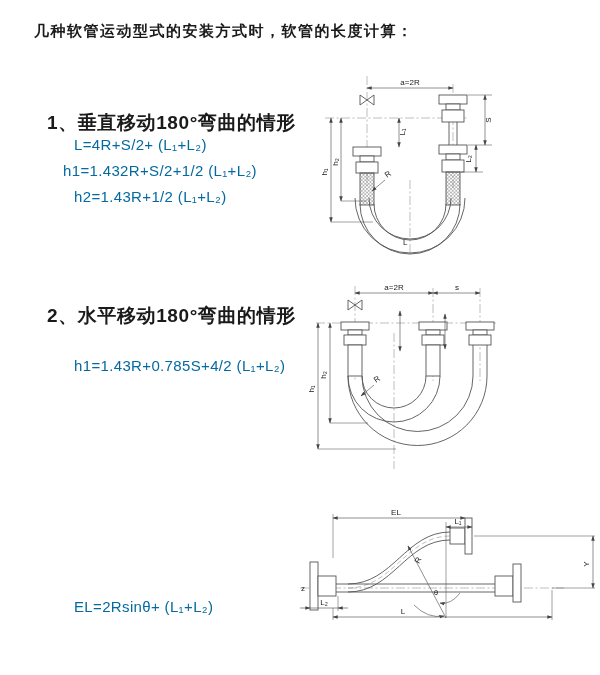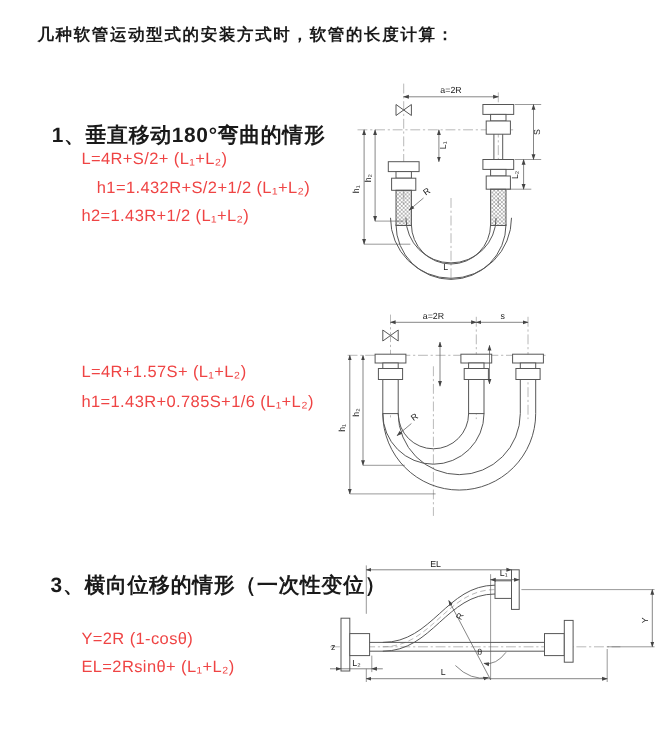--- a/index.html
+++ b/index.html
@@ -1,47 +1,45 @@
 <!DOCTYPE html>
 <html><head>
 <meta charset="utf-8">
 <style>
   html,body{margin:0;padding:0;background:#fff;}
   .page{position:relative;width:600px;height:675px;background:#ffffff;overflow:hidden;
         font-family:"Liberation Sans","DejaVu Sans",sans-serif;color:#1a1a1a;}
   .title{position:absolute;left:34px;top:22px;font-size:15px;font-weight:700;letter-spacing:1.5px;}
   .heading{position:absolute;font-size:19px;font-weight:700;letter-spacing:0.6px;}
-  .formula{position:absolute;font-size:15px;font-weight:400;letter-spacing:0.35px;color:#ef4444;}
+  .formula{position:absolute;font-size:15px;font-weight:400;letter-spacing:0.35px;color:#0369a1;}
   svg.diag{position:absolute;overflow:visible;}
   .ol{stroke:#555;stroke-width:0.9;fill:none;}
   .ol rect{fill:#ffffff;}
   .ol rect.hatch{fill:url(#ht1);}
   .dim{stroke:#555;stroke-width:0.65;fill:none;}
   .dim text,.lbl{stroke:none;fill:#222;font-size:8px;font-family:"Liberation Sans","DejaVu Sans",sans-serif;}
   .cl{stroke:#8a8a8a;stroke-width:0.55;fill:none;stroke-dasharray:9 2.5 2 2.5;}
   .cs{stroke:#8a8a8a;stroke-width:0.55;fill:none;stroke-dasharray:5 3;}
   .thin{stroke:#555;stroke-width:0.55;fill:none;}
 </style>
 </head>
 <body>
 
 <div class="page">
 
   <div class="title">几种软管运动型式的安装方式时，软管的长度计算：</div>
 
   <div class="heading" style="left:47px;top:110px">1、垂直移动180°弯曲的情形</div>
   <div class="formula" style="left:74px;top:136px">L=4R+S/2+ (L₁+L₂)</div>
-  <div class="formula" style="left:88px;top:162px">h1=1.432R+S/2+1/2 (L₁+L₂)</div>
+  <div class="formula" style="left:63px;top:162px">h1=1.432R+S/2+1/2 (L₁+L₂)</div>
   <div class="formula" style="left:74px;top:188px">h2=1.43R+1/2 (L₁+L₂)</div>
 
-  <div class="formula" style="left:74px;top:330px">L=4R+1.57S+ (L₁+L₂)</div>
-  <div class="formula" style="left:74px;top:357px">h1=1.43R+0.785S+1/6 (L₁+L₂)</div>
-
-  <div class="heading" style="left:46px;top:519px">3、横向位移的情形（一次性变位）</div>
-  <div class="formula" style="left:74px;top:572px">Y=2R (1-cosθ)</div>
+  <div class="heading" style="left:47px;top:303px">2、水平移动180°弯曲的情形</div>
+  <div class="formula" style="left:74px;top:357px">h1=1.43R+0.785S+4/2 (L₁+L₂)</div>
+
   <div class="formula" style="left:74px;top:598px">EL=2Rsinθ+ (L₁+L₂)</div>
 
   <svg class="diag" style="left:311px;top:70px" width="190" height="188" viewBox="0 0 190 188">
     <defs>
       <marker id="ar1" viewBox="0 0 10 10" refX="9" refY="5" markerWidth="8" markerHeight="8" orient="auto-start-reverse">
         <path d="M0,1.6 L10,5 L0,8.4 Z" fill="#444"></path>
       </marker>
       <pattern id="ht1" width="3.5" height="3.5" patternUnits="userSpaceOnUse">
         <path d="M0,3.5 L3.5,0 M0,0 L3.5,3.5" stroke="#6b6b6b" stroke-width="0.45"></path>
       </pattern>

